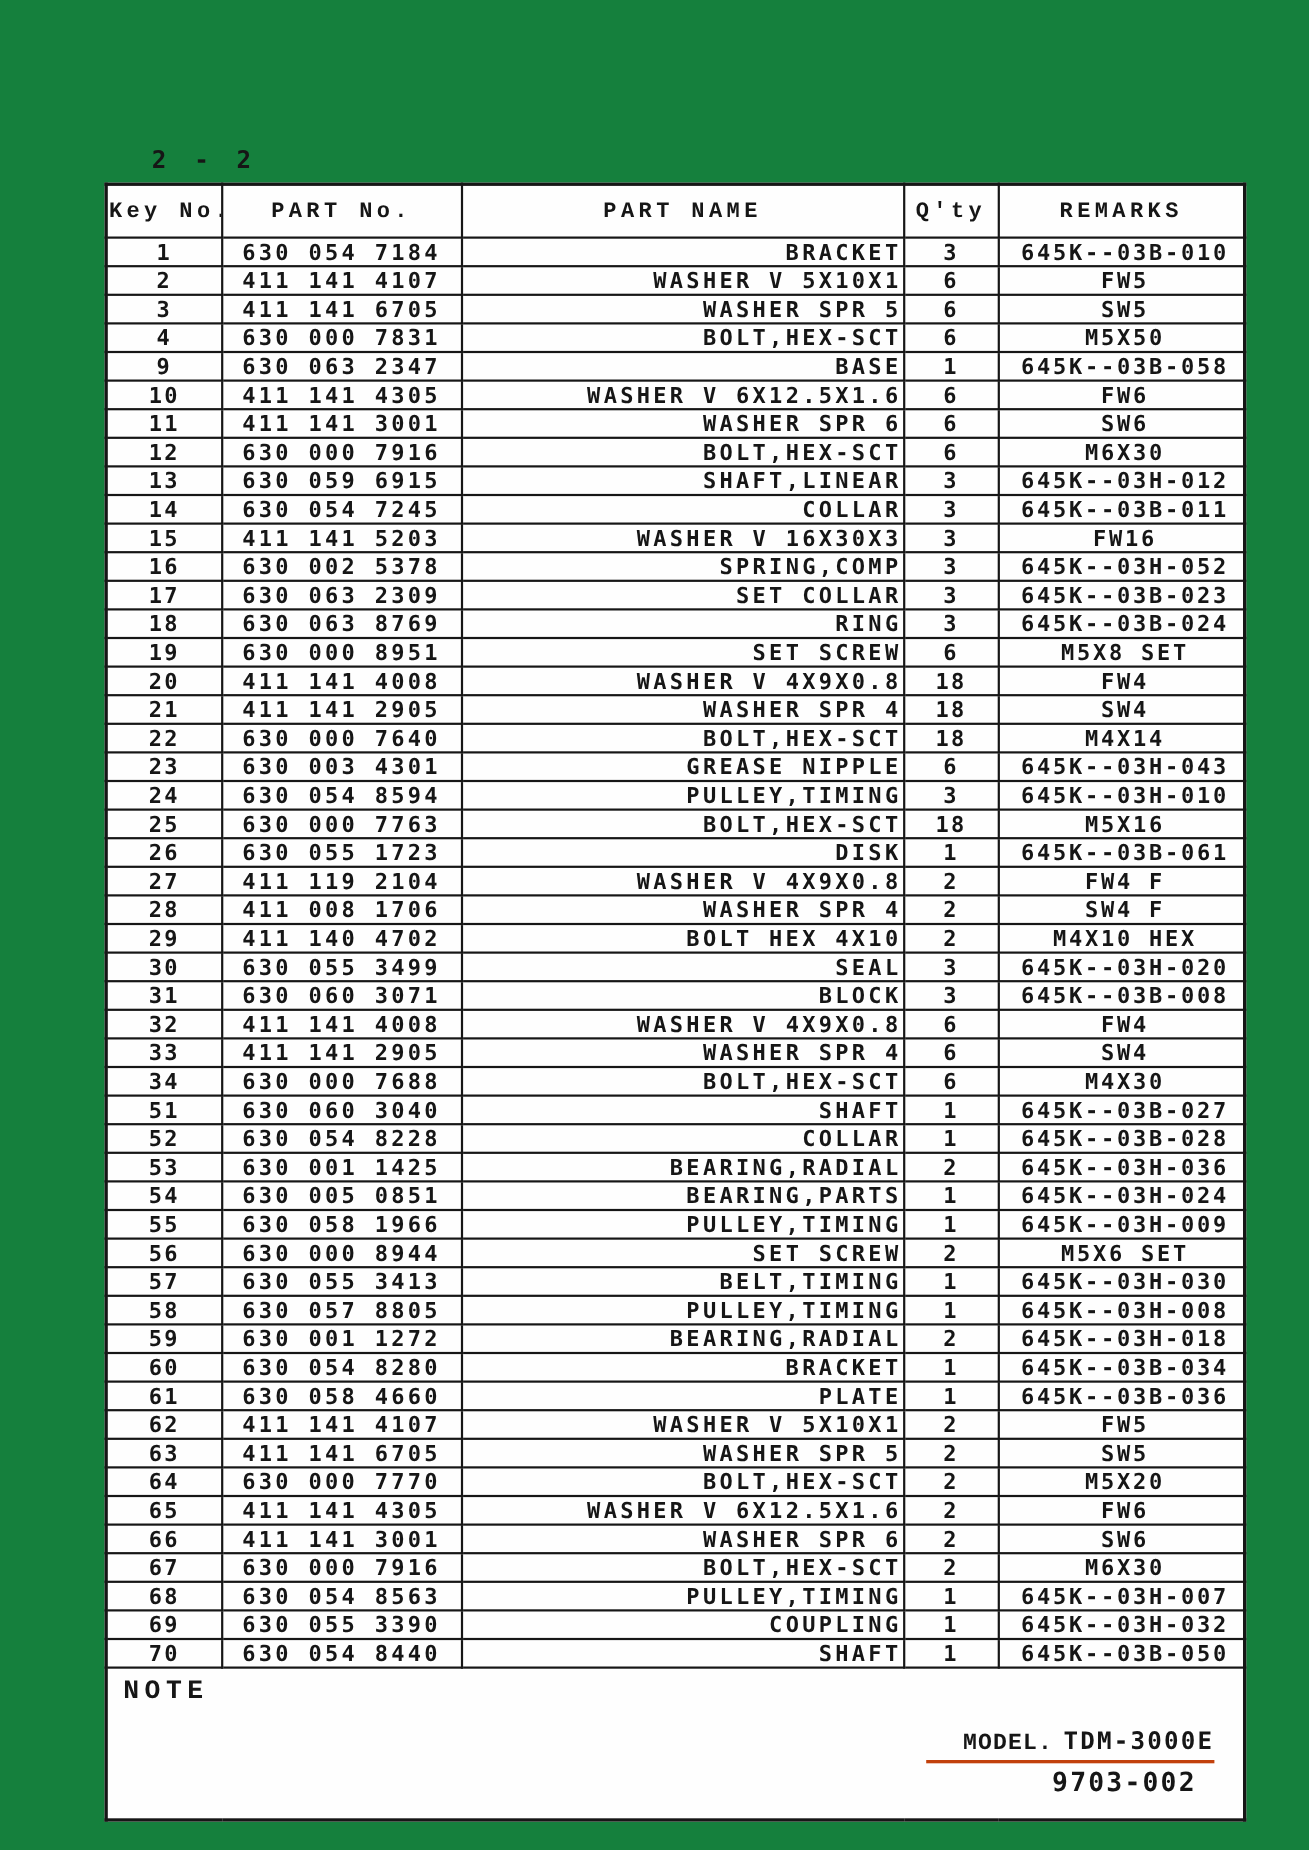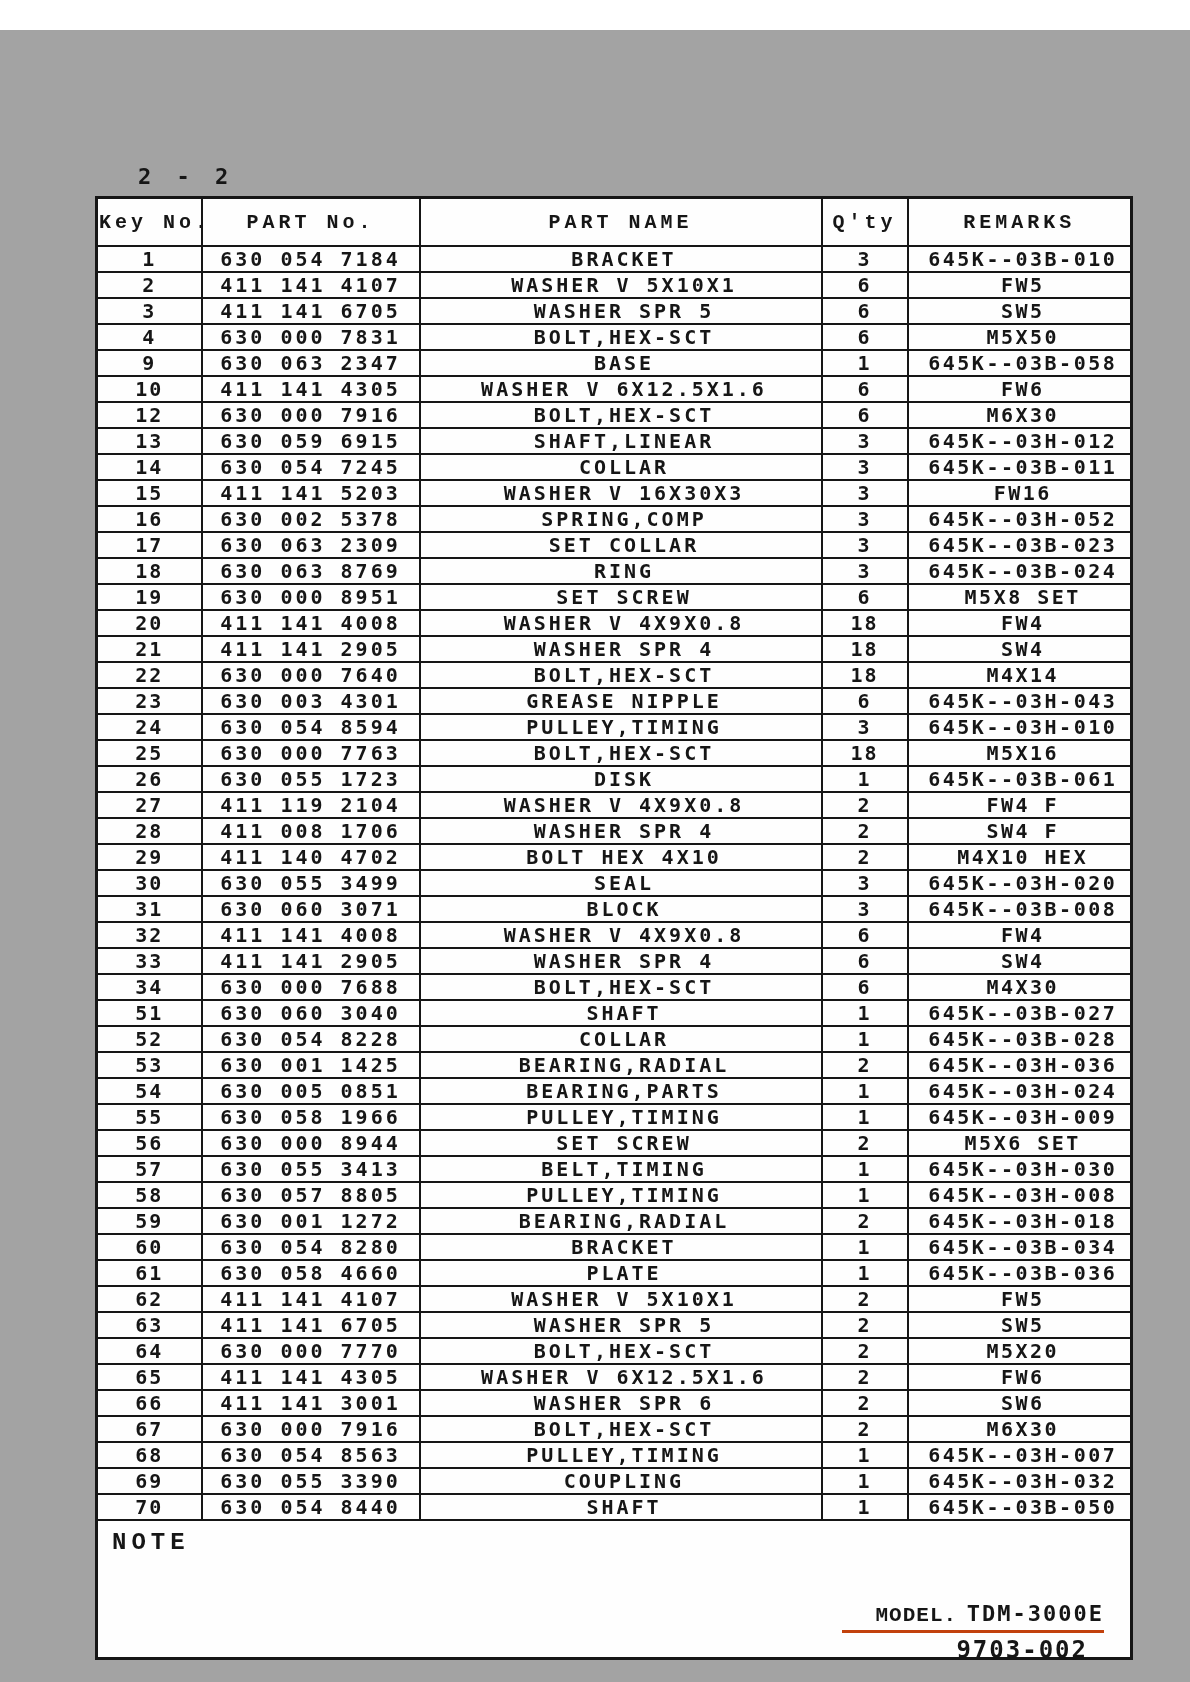--- a/index.html
+++ b/index.html
@@ -8,22 +8,21 @@
     background: #ffffff;
     width: 1190px;
     height: 1682px;
     position: relative;
     font-family: "DejaVu Sans Mono", monospace;
     color: #161616;
   }
   .page {
     position: absolute;
     inset: 0;
-    background: #a3a3a3;
-    margin-top: 30px;
+    background: #15803d;
   }
   .page-label {
     position: absolute;
     left: 138px;
     top: 134px;
     font-family: "DejaVu Sans Mono", monospace;
     font-size: 22px;
     font-weight: 700;
     letter-spacing: 6px;
     color: #161616;
@@ -59,21 +58,21 @@
     height: 22px;
     line-height: 22px;
     font-family: "DejaVu Sans Mono", monospace;
     font-weight: 700;
     font-size: 20px;
     letter-spacing: 3px;
     vertical-align: middle;
   }
   .parts-table tbody td:nth-child(1) { text-align: center; letter-spacing: 2px; }
   .parts-table tbody td:nth-child(2) { text-align: center; }
-  .parts-table tbody td:nth-child(3) { text-align: center; padding-left: 8px; border-radius: 11px; }
+  .parts-table tbody td:nth-child(3) { text-align: right; padding-left: 8px; border-radius: 11px; }
   .parts-table tbody td:nth-child(4) { text-align: center; letter-spacing: 2px; }
   .parts-table tbody td:nth-child(5) { text-align: center; padding-left: 8px; letter-spacing: 2.5px; }
   .note-cell {
     height: 128px;
     vertical-align: top !important;
     text-align: left;
     padding: 8px 0 0 14px;
     font-family: "Liberation Mono", monospace;
     font-weight: 700;
     font-size: 24px;
@@ -174,20 +173,27 @@
           <td>645K--03B-058</td>
         </tr>
         <tr>
           <td>10</td>
           <td>411 141 4305</td>
           <td>WASHER V 6X12.5X1.6</td>
           <td>6</td>
           <td>FW6</td>
         </tr>
         <tr>
+          <td>11</td>
+          <td>411 141 3001</td>
+          <td>WASHER SPR 6</td>
+          <td>6</td>
+          <td>SW6</td>
+        </tr>
+        <tr>
           <td>12</td>
           <td>630 000 7916</td>
           <td>BOLT,HEX-SCT</td>
           <td>6</td>
           <td>M6X30</td>
         </tr>
         <tr>
           <td>13</td>
           <td>630 059 6915</td>
           <td>SHAFT,LINEAR</td>

